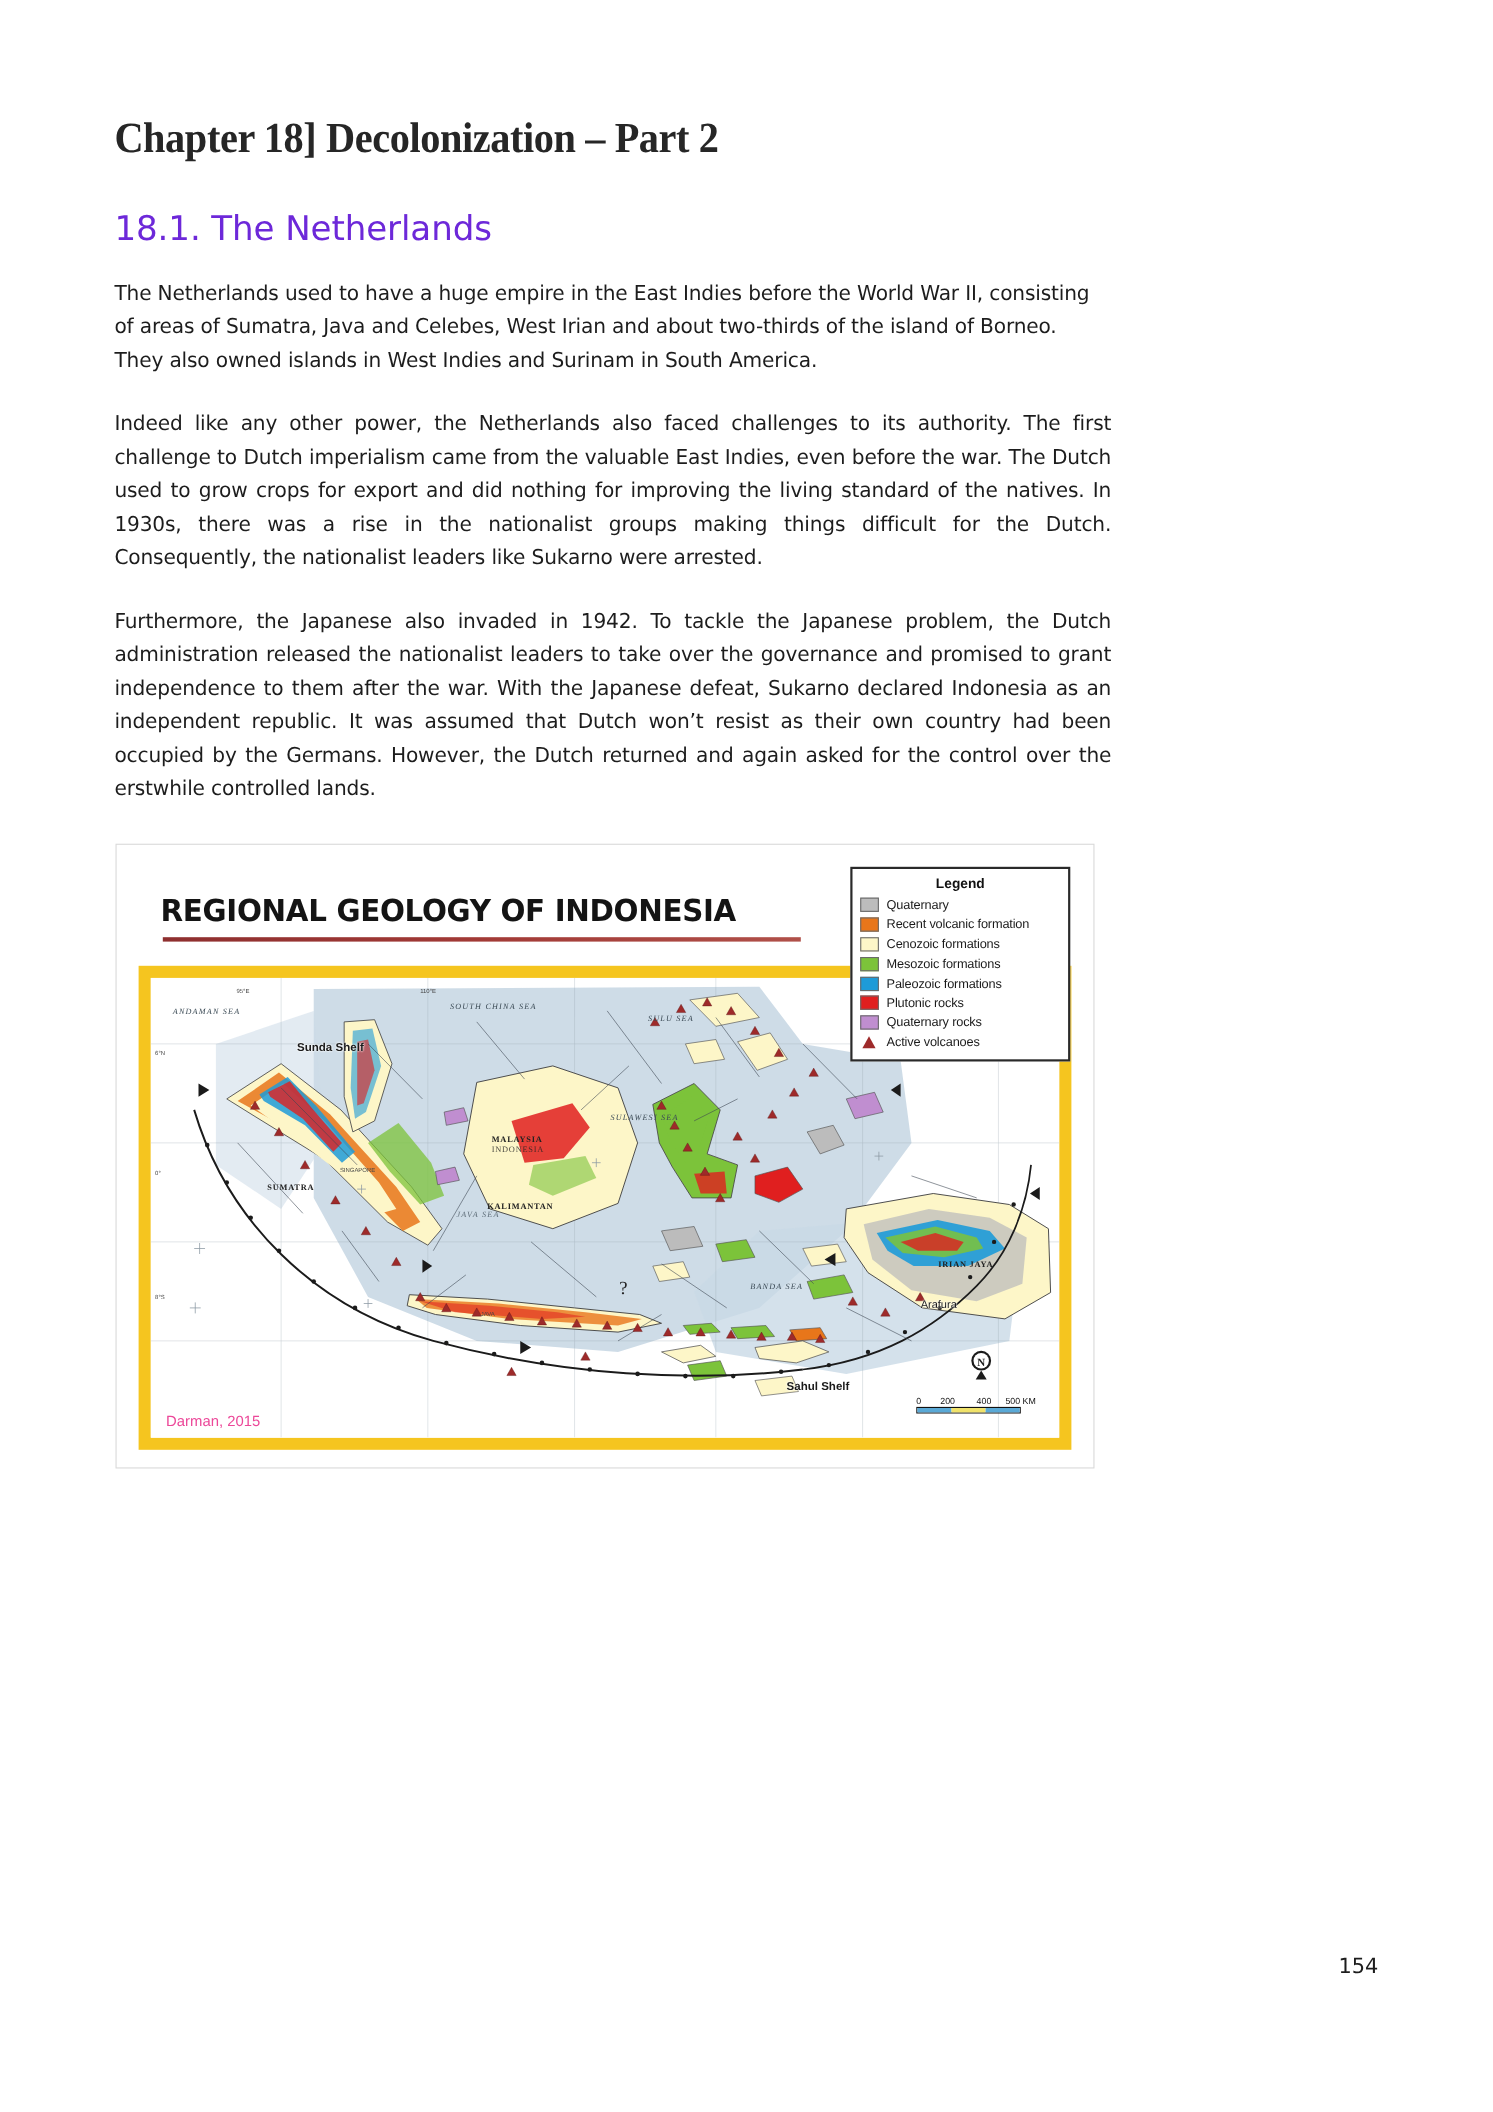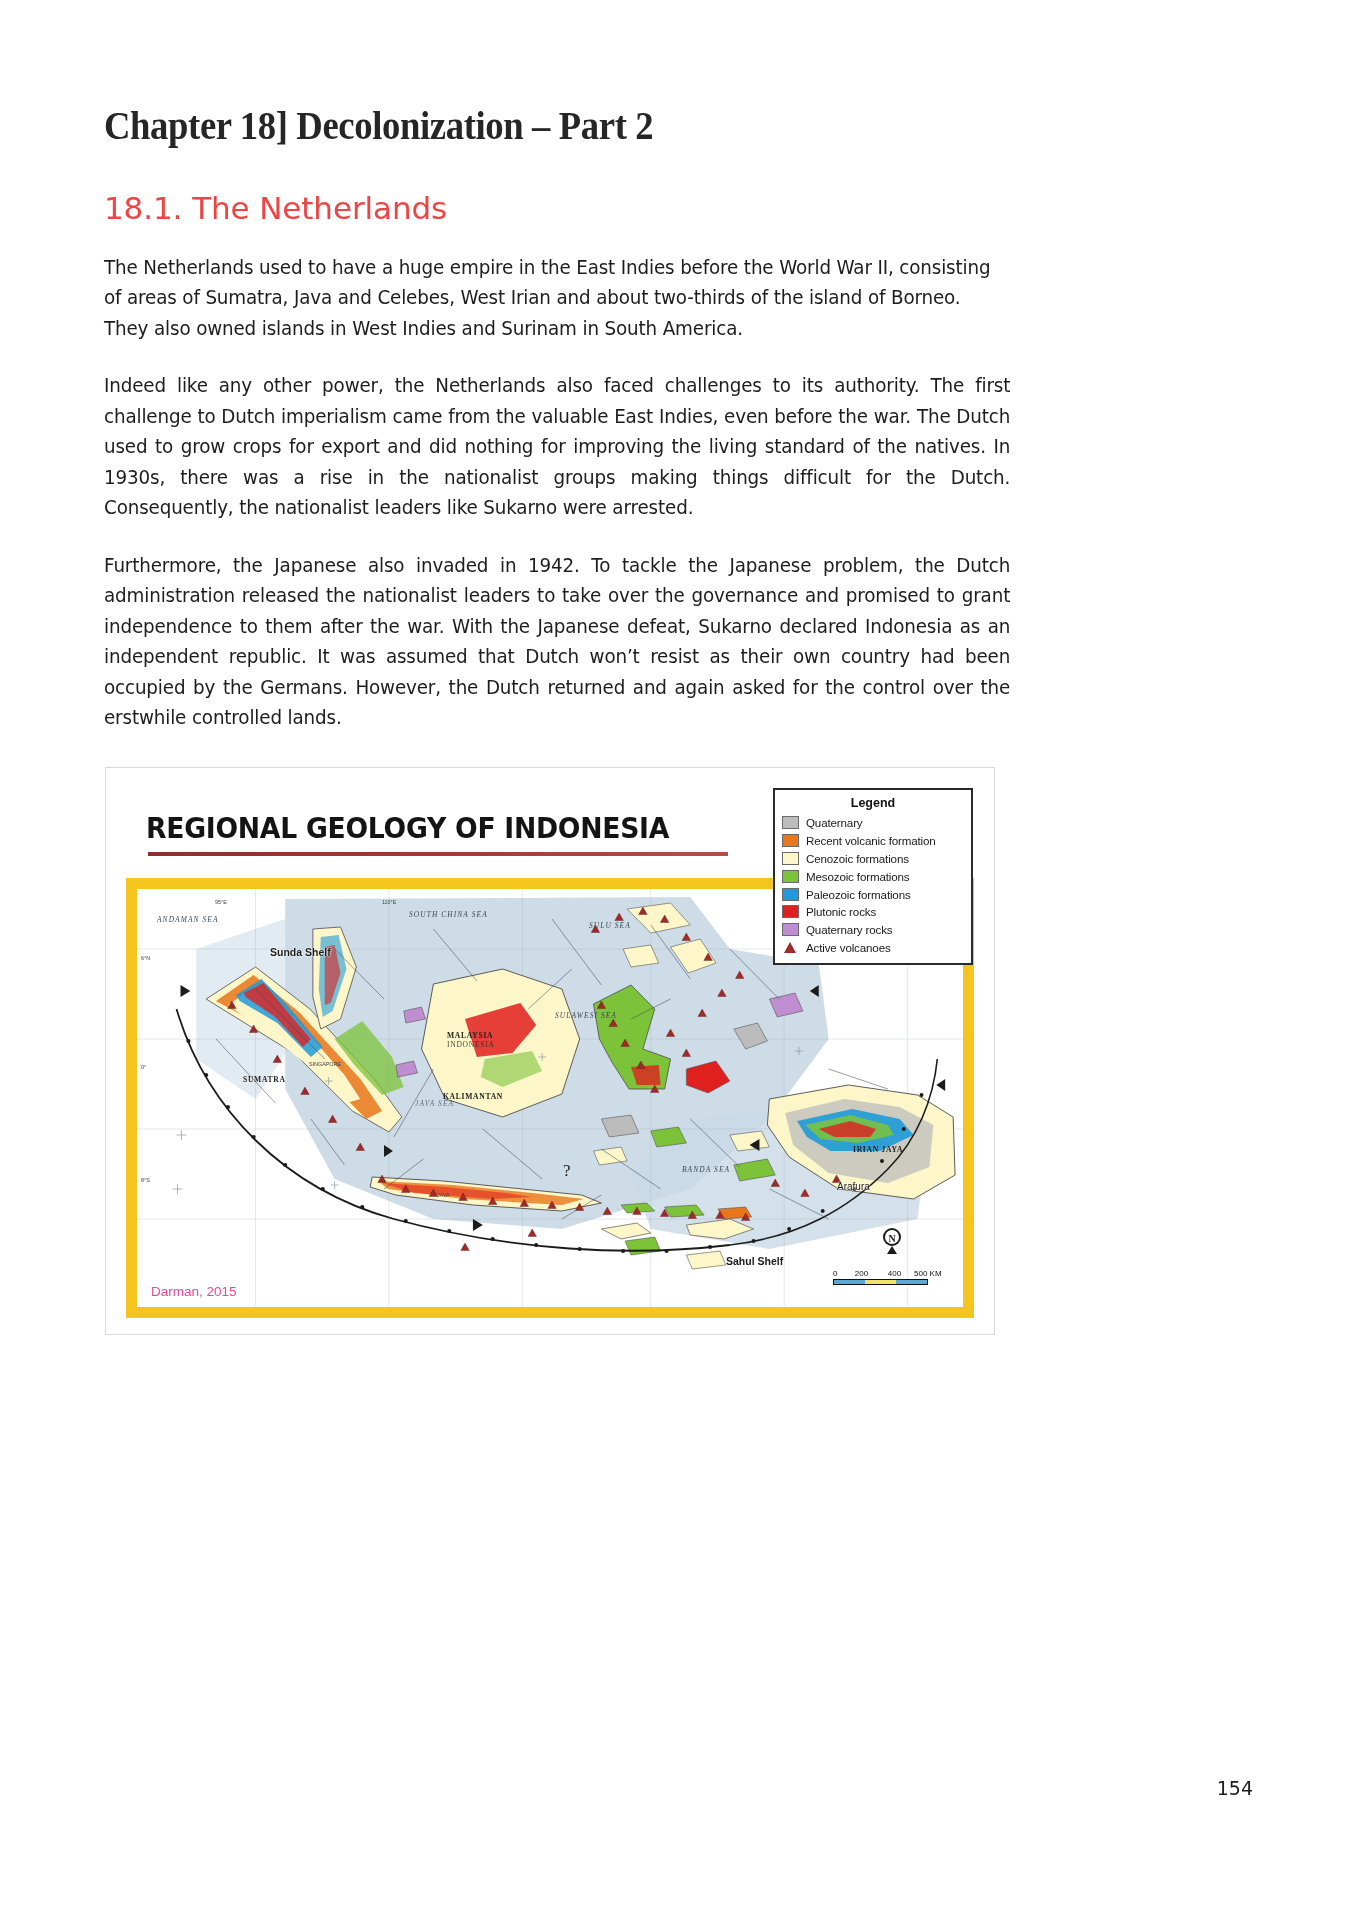--- a/index.html
+++ b/index.html
@@ -28,21 +28,21 @@
     color: #262626;
     margin-top: 104px;
     line-height: 1.12;
     transform: scaleX(0.94);
     transform-origin: left center;
   }
   .section-title {
     font-family: "DejaVu Sans", "Liberation Sans", sans-serif;
     font-weight: 400;
     font-size: 31px;
-    color: #ef4444;
+    color: #6d28d9;
     margin-top: 42px;
     letter-spacing: -0.1px;
   }
 
   
   .para {
     font-family: "DejaVu Sans", "Liberation Sans", sans-serif;
     font-size: 18.6px;
     line-height: 30.5px;
     color: #1d1d1d;
@@ -496,21 +496,21 @@
               <path d="M666,162 h8 M670,158 v8"></path>
               <path d="M196,296 h8 M200,292 v8"></path>
               <path d="M40,246 h10 M45,241 v10"></path>
               <path d="M36,300 h10 M41,295 v10"></path>
             </g>
           </g>
         </svg>
       </div>
 
       <div class="place-label" style="left:133px; top:57px;">Sunda Shelf</div>
-      <div class="place-label" style="left:578px; top:366px;margin-left:11px;">Sahul Shelf</div>
+      <div class="place-label" style="left:578px; top:366px;">Sahul Shelf</div>
       <div class="place-label plain" style="left:700px; top:292px;">Arafura</div>
 
       <div class="sea-label" style="left:20px; top:26px;">ANDAMAN SEA</div>
       <div class="sea-label" style="left:272px; top:21px;">SOUTH CHINA SEA</div>
       <div class="sea-label" style="left:452px; top:32px;">SULU SEA</div>
       <div class="sea-label" style="left:418px; top:122px;">SULAWESI SEA</div>
       <div class="sea-label" style="left:545px; top:276px;">BANDA SEA</div>
       <div class="sea-label" style="left:278px; top:210px; opacity:.75;">JAVA SEA</div>
 
       <div class="country-label" style="left:310px; top:142px;">MALAYSIA</div>

